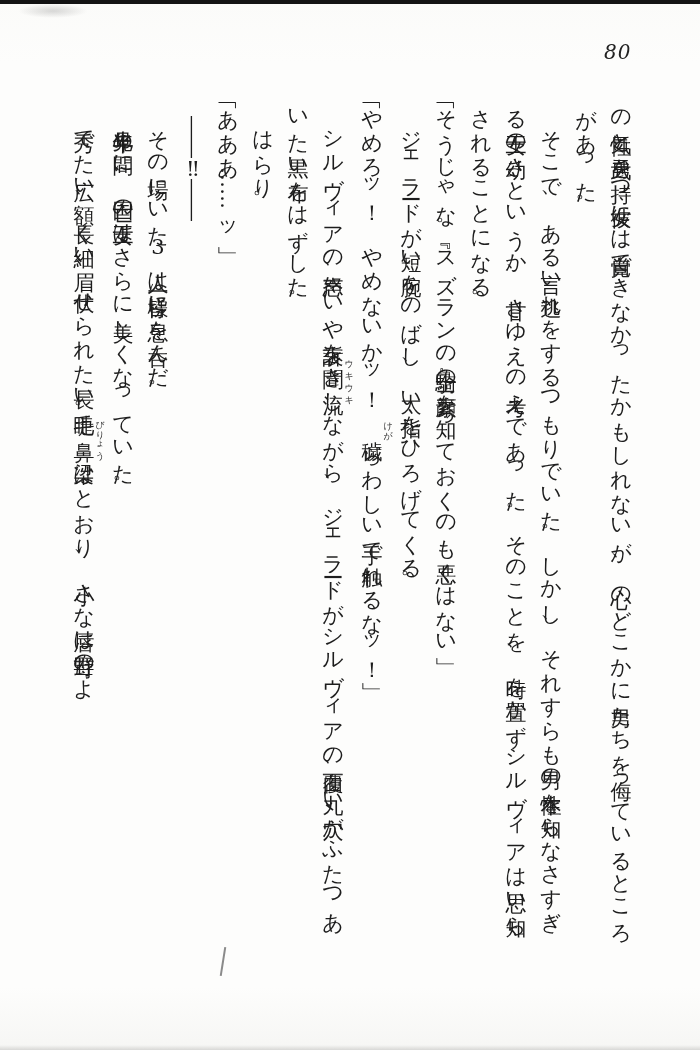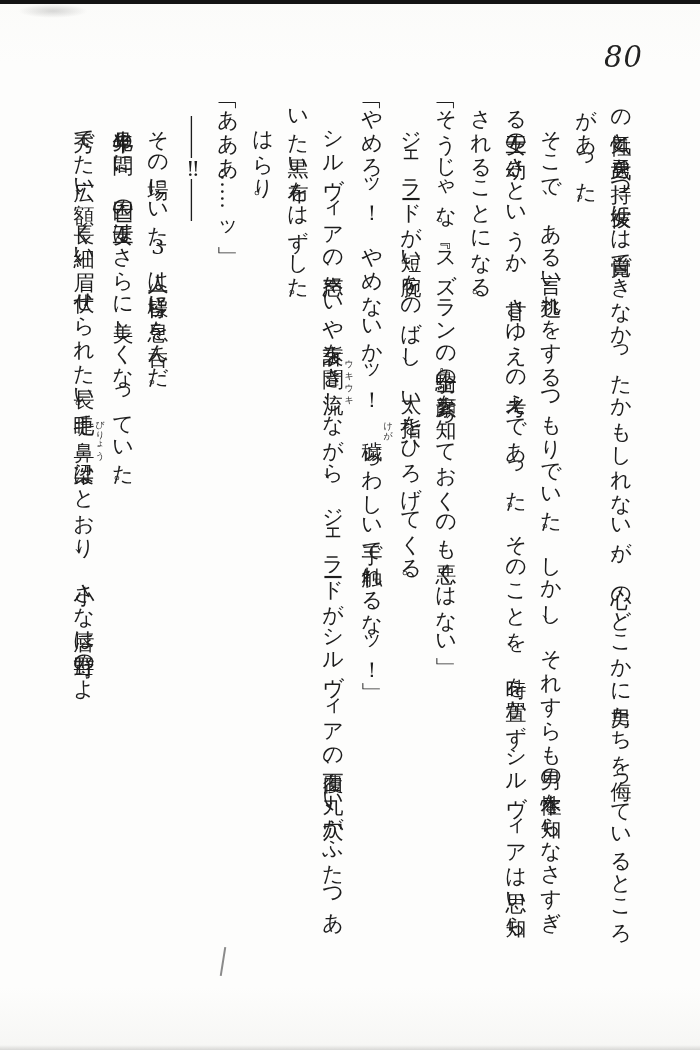--- a/index.html
+++ b/index.html
@@ -31,21 +31,21 @@
     top: 4px;
     left: 18px;
     width: 70px;
     height: 14px;
     background: radial-gradient(ellipse at center, rgba(120,120,120,0.28), rgba(120,120,120,0) 70%);
   }
   .page-number {
     position: absolute;
     top: 40px;
     left: 604px;
-    font-size: 29px;
+    font-size: 20px;
     font-style: italic;
     letter-spacing: 1px;
     color: #222;
   }
   .text-block {
     position: absolute;
     top: 95px;
     right: 62px;
     height: 845px;
     writing-mode: vertical-rl;

